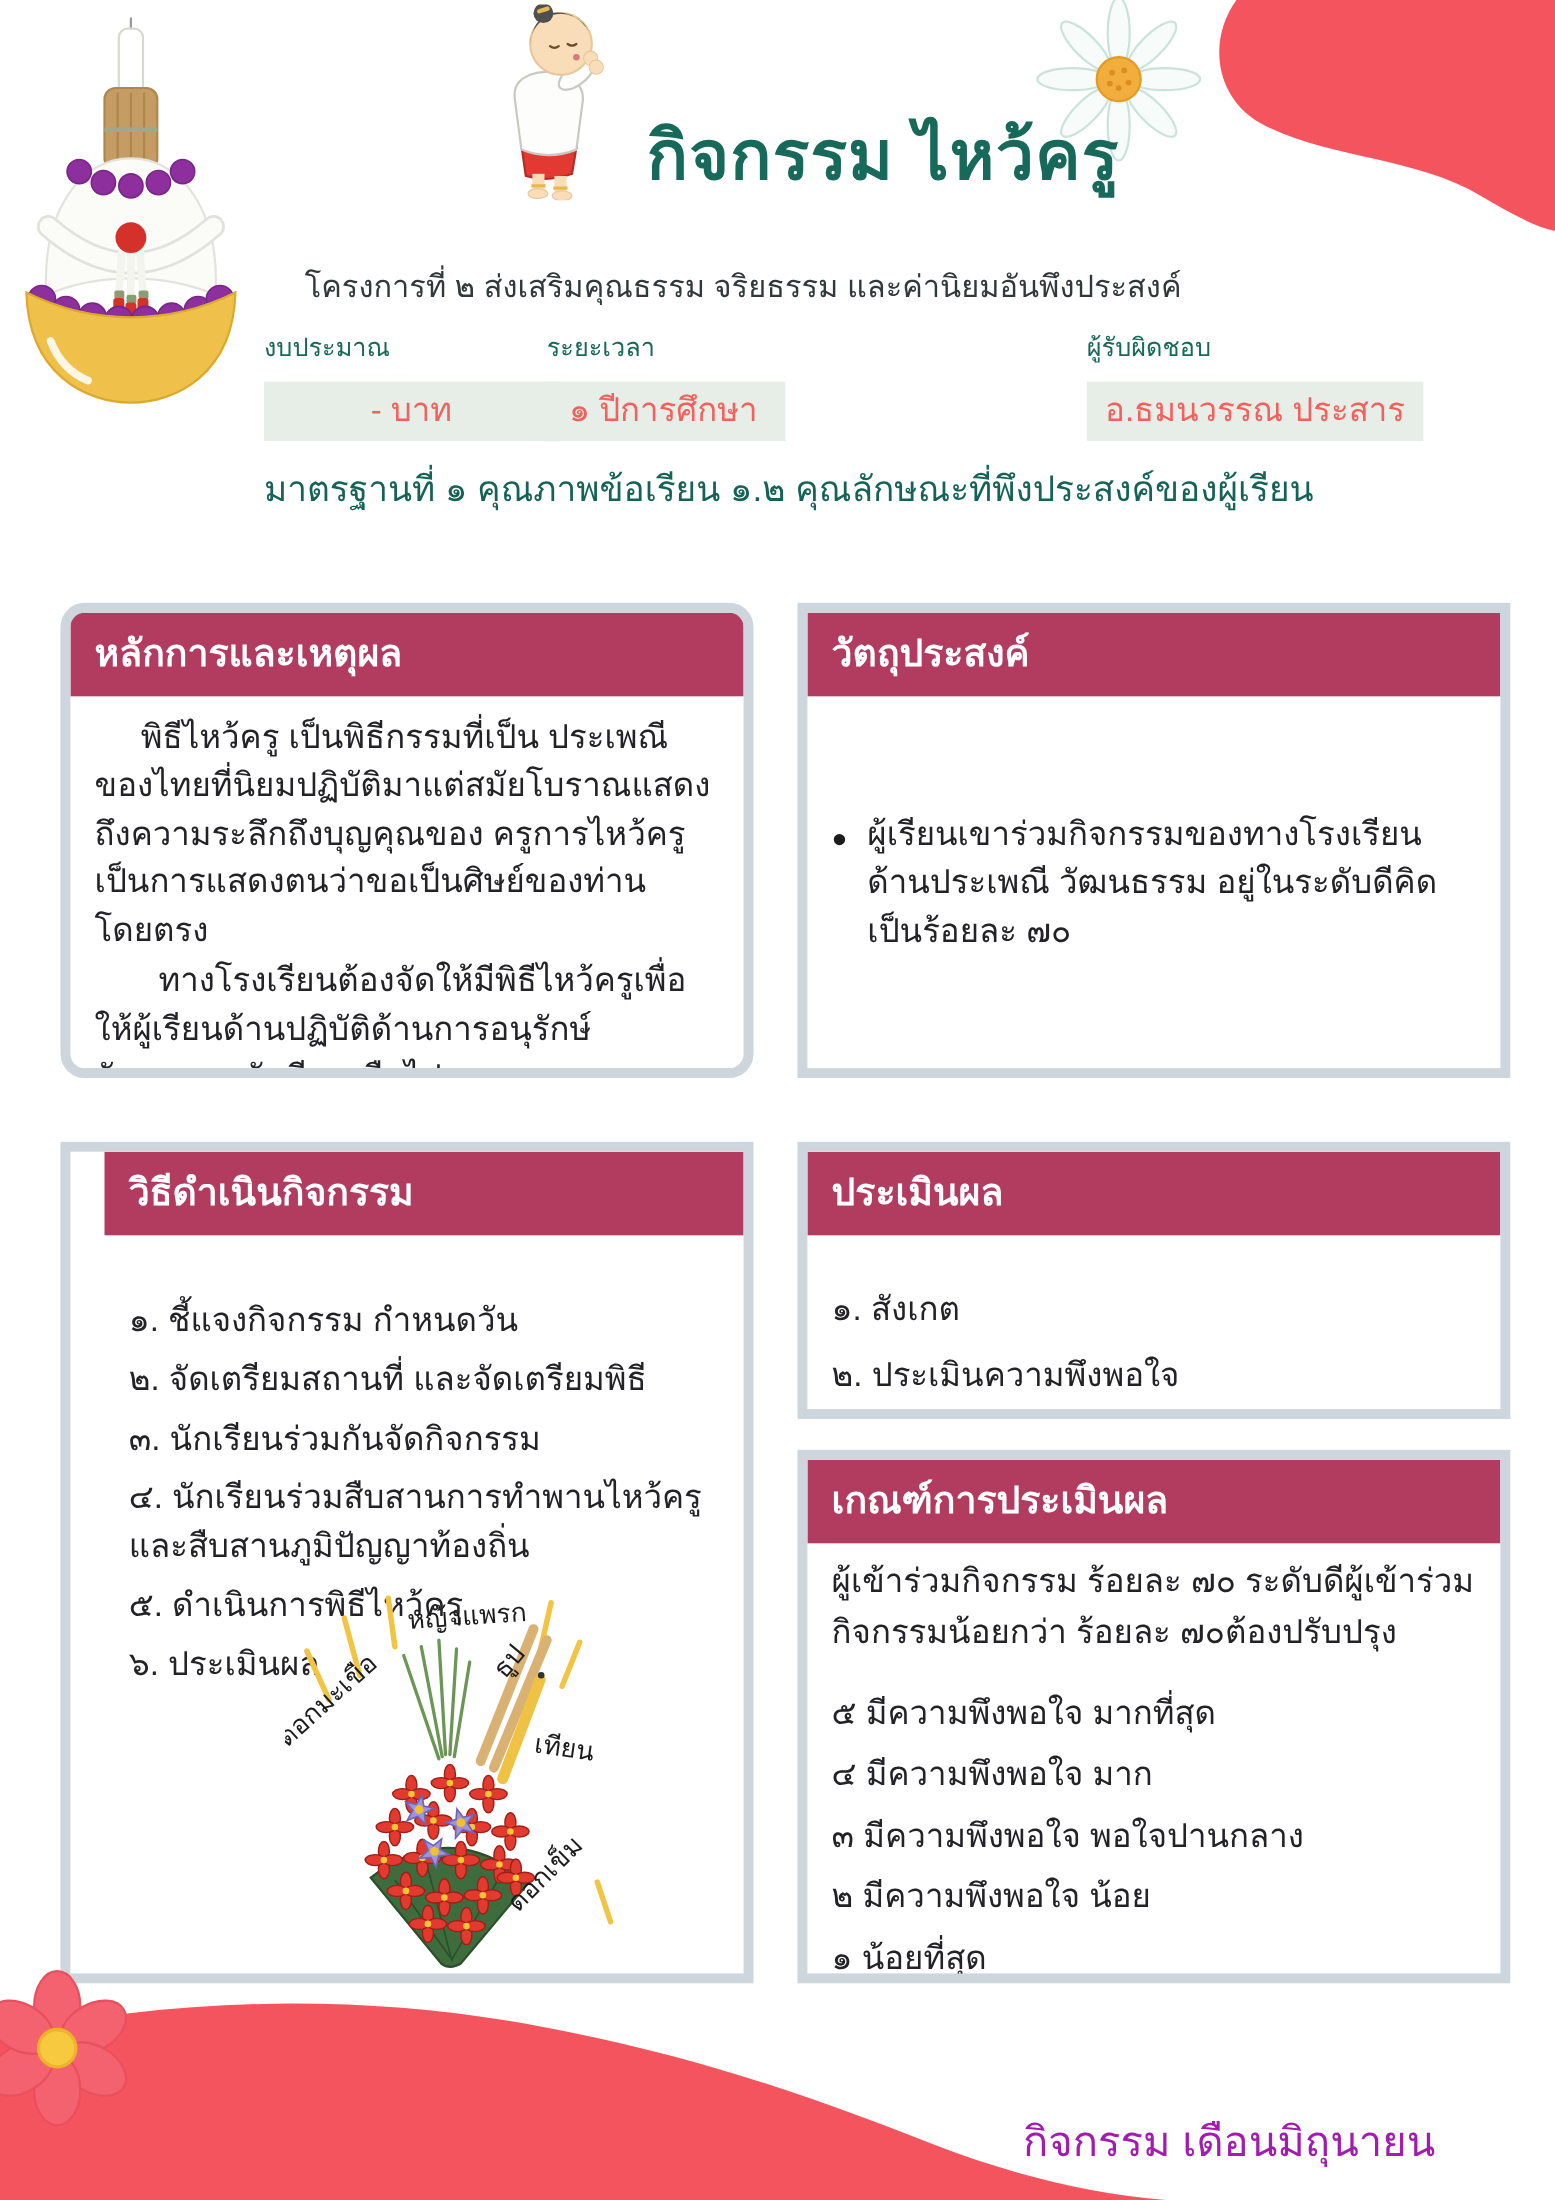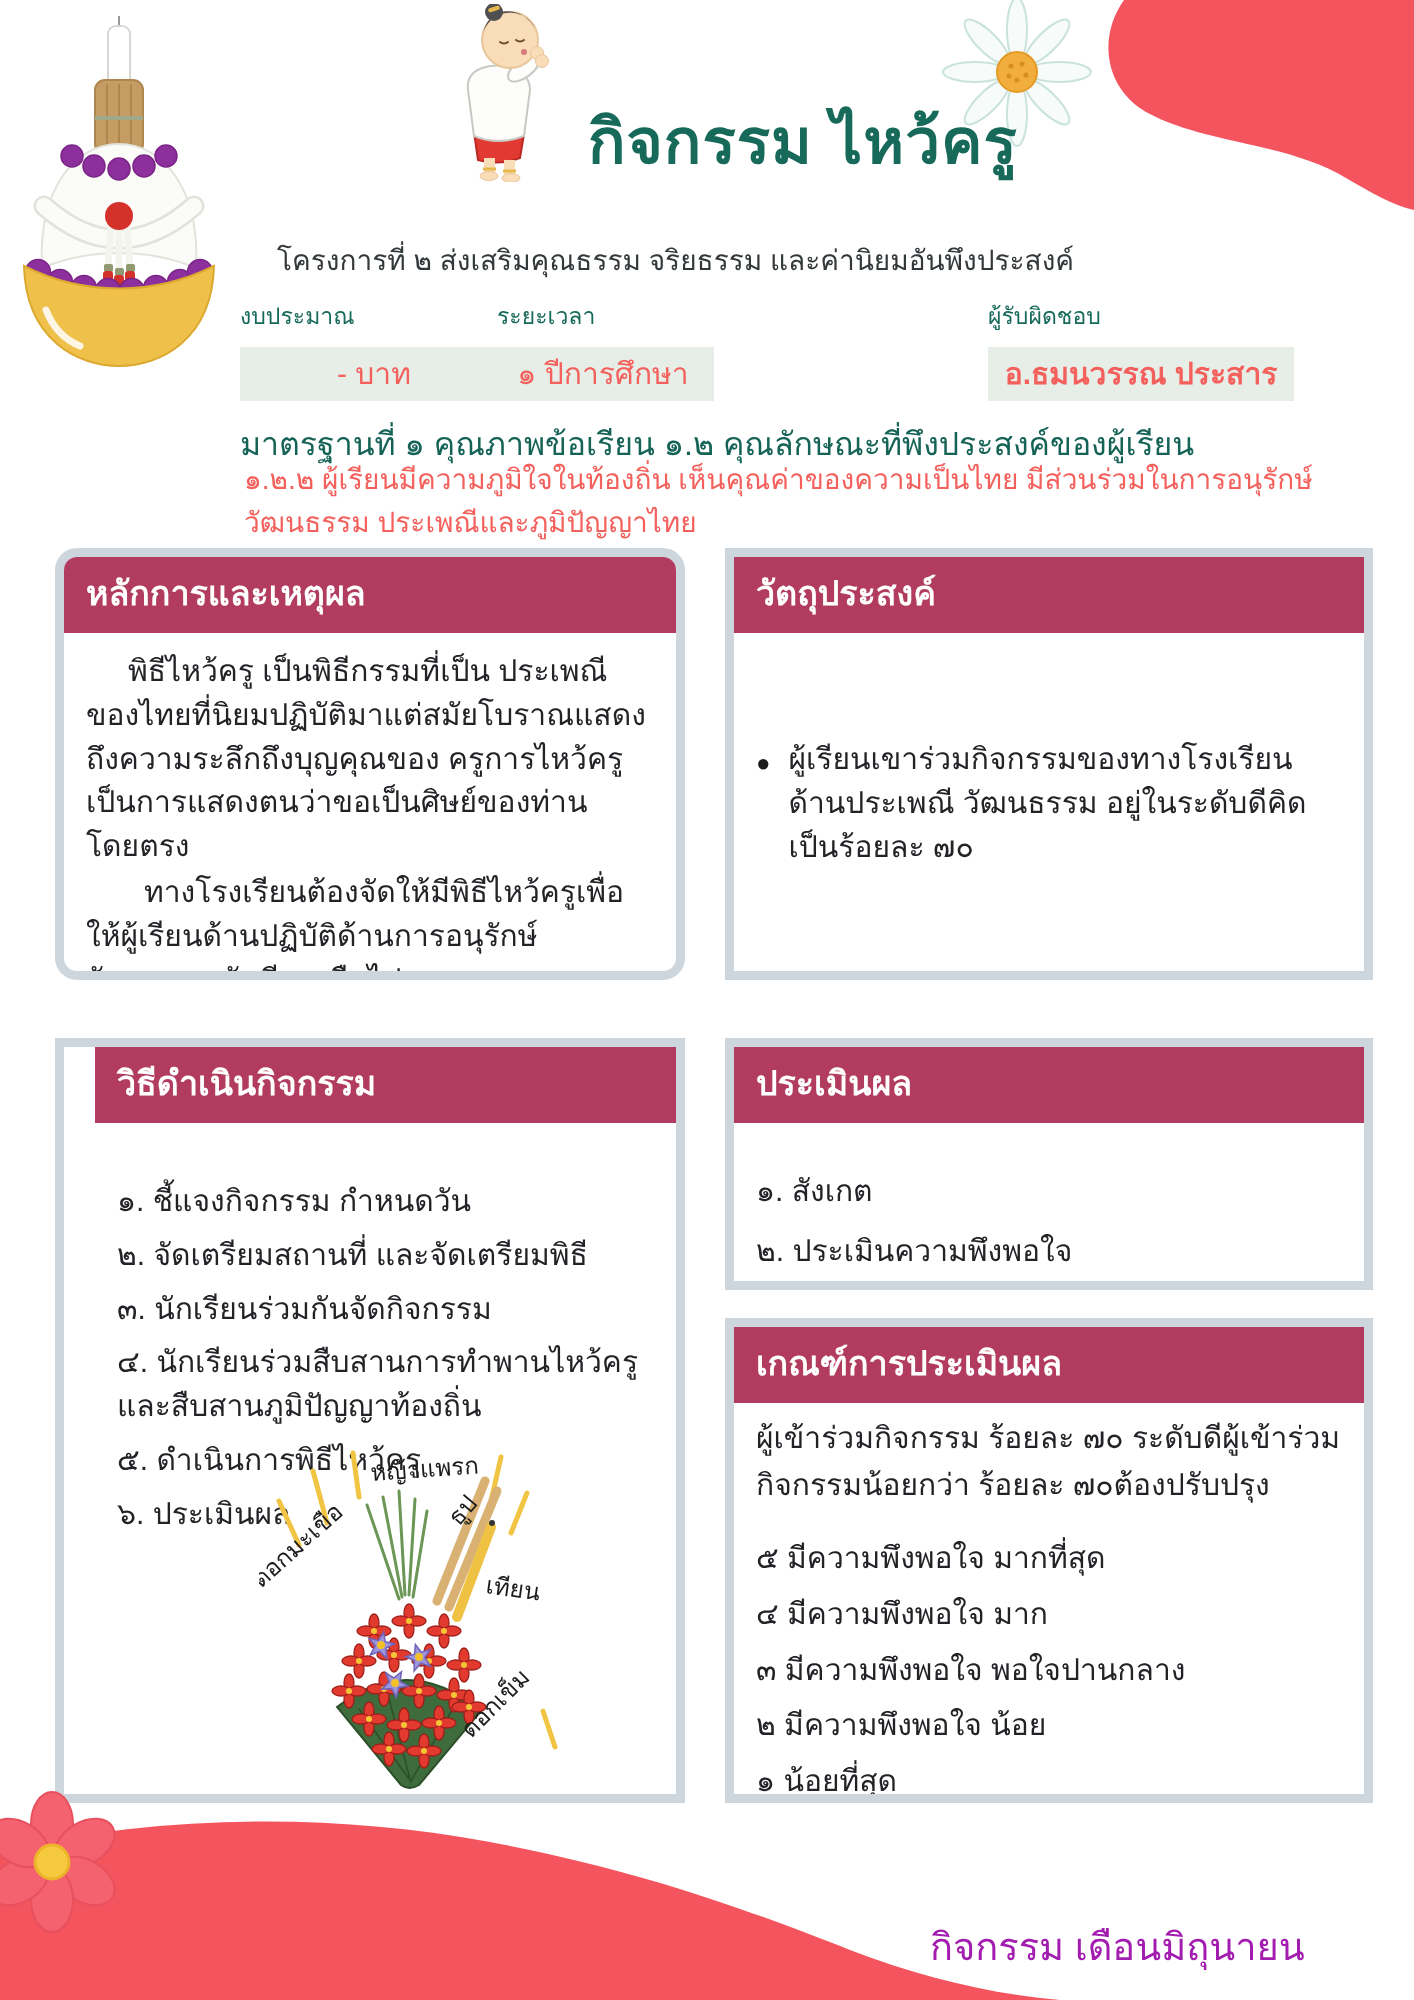--- a/index.html
+++ b/index.html
@@ -11,21 +11,21 @@
   #title{left:588px;top:92px;font-size:62px;font-weight:600;color:#17695A;letter-spacing:1px;white-space:nowrap;}
   #subtitle{left:240px;top:238px;font-size:28px;color:#33383A;white-space:nowrap;margin-left:37px;}
   .meta-label{top:298px;font-size:23px;color:#17695A;font-weight:500;white-space:nowrap;}
   #budget-label{left:240px;}
   #duration-label{left:497px;}
   #responsible-label{left:988px;}
   .value-box{top:347px;height:54px;line-height:54px;text-align:center;background:#E7EEE8;
              color:#F4605C;font-size:30px;white-space:nowrap;overflow:hidden;}
   #budget-value{left:240px;width:268px;}
   #duration-value{left:492px;width:222px;}
-  #responsible-value{left:988px;width:306px;font-weight:bold;}
+  #responsible-value{left:988px;width:306px;}
   #standard-line{left:240px;top:418px;font-size:32px;color:#156356;white-space:nowrap;}
   #standard-note{left:244px;top:458px;width:1140px;font-size:28px;line-height:1.55;color:#F4605C;}
 
   
   .panel{position:absolute;box-sizing:border-box;background:#ffffff;border:9px solid #CDD6DC;overflow:hidden;}
   .panel-header{background:#B23B60;color:#ffffff;font-size:34px;font-weight:700;padding:9px 22px 13px 22px;}
   .panel-body{position:relative;padding:12px 22px 0 22px;font-size:30px;line-height:1.46;color:#232327;}
   #panel-principle{left:55px;top:548px;width:630px;height:432px;border-radius:22px;}
   #panel-objective{left:725px;top:548px;width:648px;height:432px;}
   #panel-method{left:55px;top:1038px;width:630px;height:765px;padding-left:31px;}
@@ -155,21 +155,20 @@
 
   <div class="abs meta-label" id="budget-label">งบประมาณ</div>
   <div class="abs meta-label" id="duration-label">ระยะเวลา</div>
   <div class="abs meta-label" id="responsible-label">ผู้รับผิดชอบ</div>
 
   <div class="abs value-box" id="budget-value">- บาท</div>
   <div class="abs value-box" id="duration-value">๑ ปีการศึกษา</div>
   <div class="abs value-box" id="responsible-value">อ.ธมนวรรณ ประสาร</div>
 
   <div class="abs" id="standard-line">มาตรฐานที่  ๑ คุณภาพข้อเรียน ๑.๒  คุณลักษณะที่พึงประสงค์ของผู้เรียน</div>
-  <div class="abs" id="standard-note">๑.๒.๒ ผู้เรียนมีความภูมิใจในท้องถิ่น เห็นคุณค่าของความเป็นไทย มีส่วนร่วมในการ​อนุรักษ์วัฒนธรรม ประเพณีและภูมิปัญญาไทย</div>
 
   <div class="panel" id="panel-principle">
     <div class="panel-header">หลักการและเหตุผล</div>
     <div class="panel-body">
       <p class="para" id="principle-p1">พิธีไหว้ครู  เป็นพิธีกรรมที่เป็น ประเพณี​ของไทยที่นิยมปฏิบัติมาแต่สมัยโบราณ​แสดงถึงความระลึกถึงบุญคุณของ ครู​การไหว้ครูเป็นการแสดงตนว่าขอเป็นศิษย์​ของท่านโดยตรง</p>
       <p class="para" id="principle-p2">ทางโรงเรียนต้องจัดให้มีพิธีไหว้ครูเพื่อ​ให้ผู้เรียนด้านปฏิบัติด้านการอนุรักษ์​วัฒนธรรมอันดีงามสืบไป</p>
     </div>
   </div>
 
   <div class="panel" id="panel-objective">

